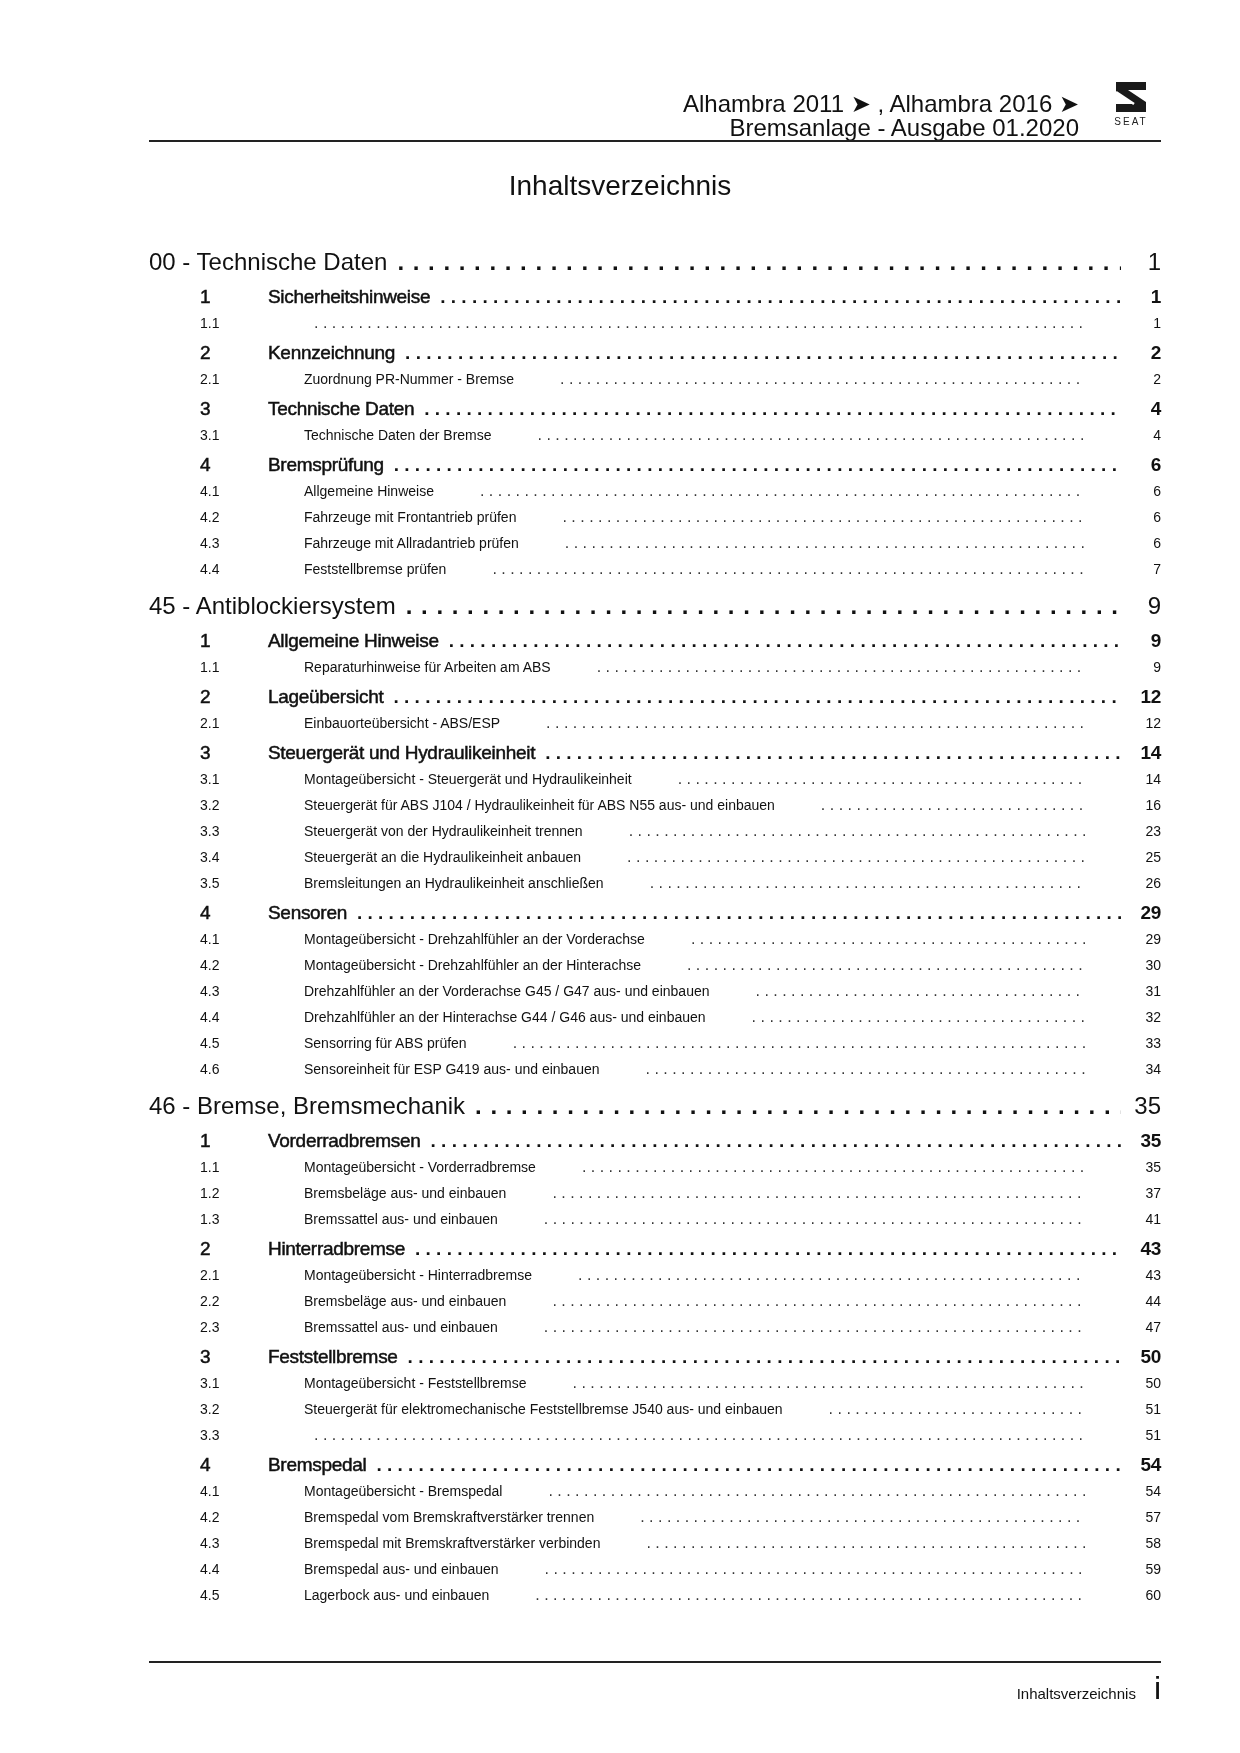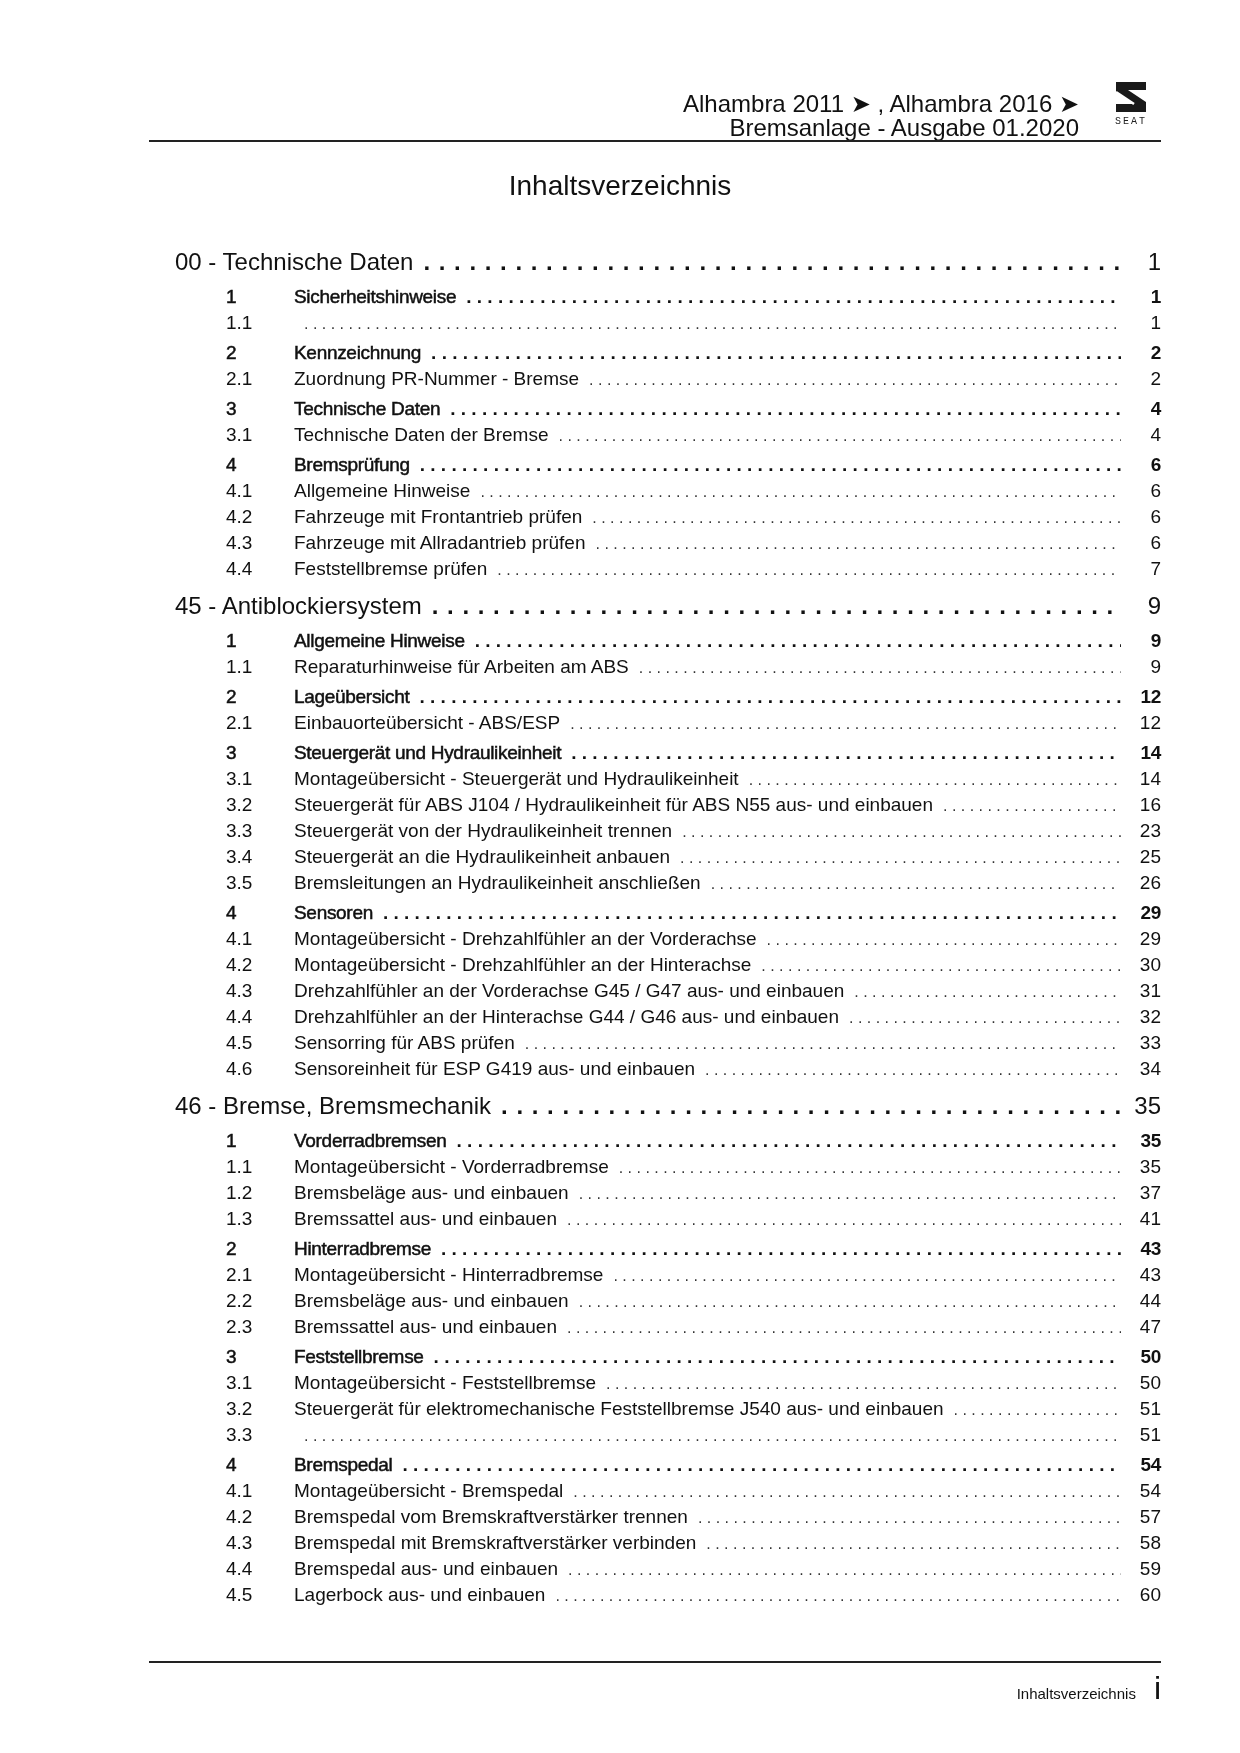--- a/index.html
+++ b/index.html
@@ -4,35 +4,35 @@
 <style>
   html, body { margin: 0; padding: 0; background: #ffffff; }
   body { width: 1240px; height: 1753px; position: relative; overflow: hidden;
          font-family: "Liberation Sans", sans-serif; color: #111; }
   .header { position: absolute; left: 149px; top: 80px; width: 1012px; height: 62px; }
   .header-text { position: absolute; right: 82px; top: 12px; text-align: right;
                  font-size: 24px; line-height: 24px; color: #111; }
   .logo { position: absolute; right: 0; top: 0; width: 60px; height: 50px; }
   .logo-mark { position: absolute; left: 13px; top: 0; width: 34px; height: 34px; }
   .logo-word { position: absolute; left: 0; top: 36px; width: 60px; text-align: center;
-               font-size: 10px; letter-spacing: 2px; color: #222; font-family: Liberation Mono, monospace; }
+               font-size: 10px; letter-spacing: 2px; color: #222; }
   .header-rule { position: absolute; left: 149px; top: 140px; width: 1012px; height: 2px; background: #222; }
   .title { position: absolute; left: 0; width: 1240px; top: 170px; text-align: center;
            font-size: 28px; color: #111; }
   .toc { position: absolute; left: 149px; top: 238px; width: 1012px; }
-  .row { position: relative; display: flex; align-items: baseline; white-space: nowrap; margin-left: 26px; }
+  .row { position: relative; display: flex; align-items: baseline; white-space: nowrap; }
   .row .lead { flex: 1 1 auto; overflow: hidden; margin: 0 10px; letter-spacing: 0; }
   .row .lead::after { content: ". . . . . . . . . . . . . . . . . . . . . . . . . . . . . . . . . . . . . . . . . . . . . . . . . . . . . . . . . . . . . . . . . . . . . . . . . . . . . . . . . . . . . . . . . . . . . . . . . . . . . . . . . . . . . . . . . . . . . . . . . . . . . . . . . . . . . . . . . . . . . . . . . . ."; }
   .row .page { flex: 0 0 auto; min-width: 30px; text-align: right; }
   .chapter { font-size: 24px; height: 36px; line-height: 36px; margin-top: 6px; }
   .chapter .label { font-weight: normal; }
   .chapter .lead { font-size: 24px; font-weight: bold; letter-spacing: 1px; color: #111; }
   .section { font-size: 19px; height: 26px; line-height: 26px; margin-top: 4px; font-weight: bold; letter-spacing: -0.3px; }
   .section .lead { font-weight: bold; color: #111; font-size: 19px; }
-  .sub { font-size: 19px; height: 26px; line-height: 26px; }
+  .sub { font-size: 14px; height: 26px; line-height: 26px; gap: 36px; }
   .sub .lead { color: #333; font-size: 16px; }
   .num { display: inline-block; width: 68px; margin-left: 51px; flex: 0 0 auto; }
   .section .num, .section .text { font-weight: normal; -webkit-text-stroke: 0.5px #111; }
   .footer-rule { position: absolute; left: 149px; top: 1661px; width: 1012px; height: 2px; background: #222; }
   .footer { position: absolute; right: 79px; top: 1672px; display: flex; align-items: baseline; }
   .footer-label { font-size: 15px; margin-right: 18px; }
   .footer-page { font-size: 32px; line-height: 32px; }
 </style>
 </head>
 <body>

